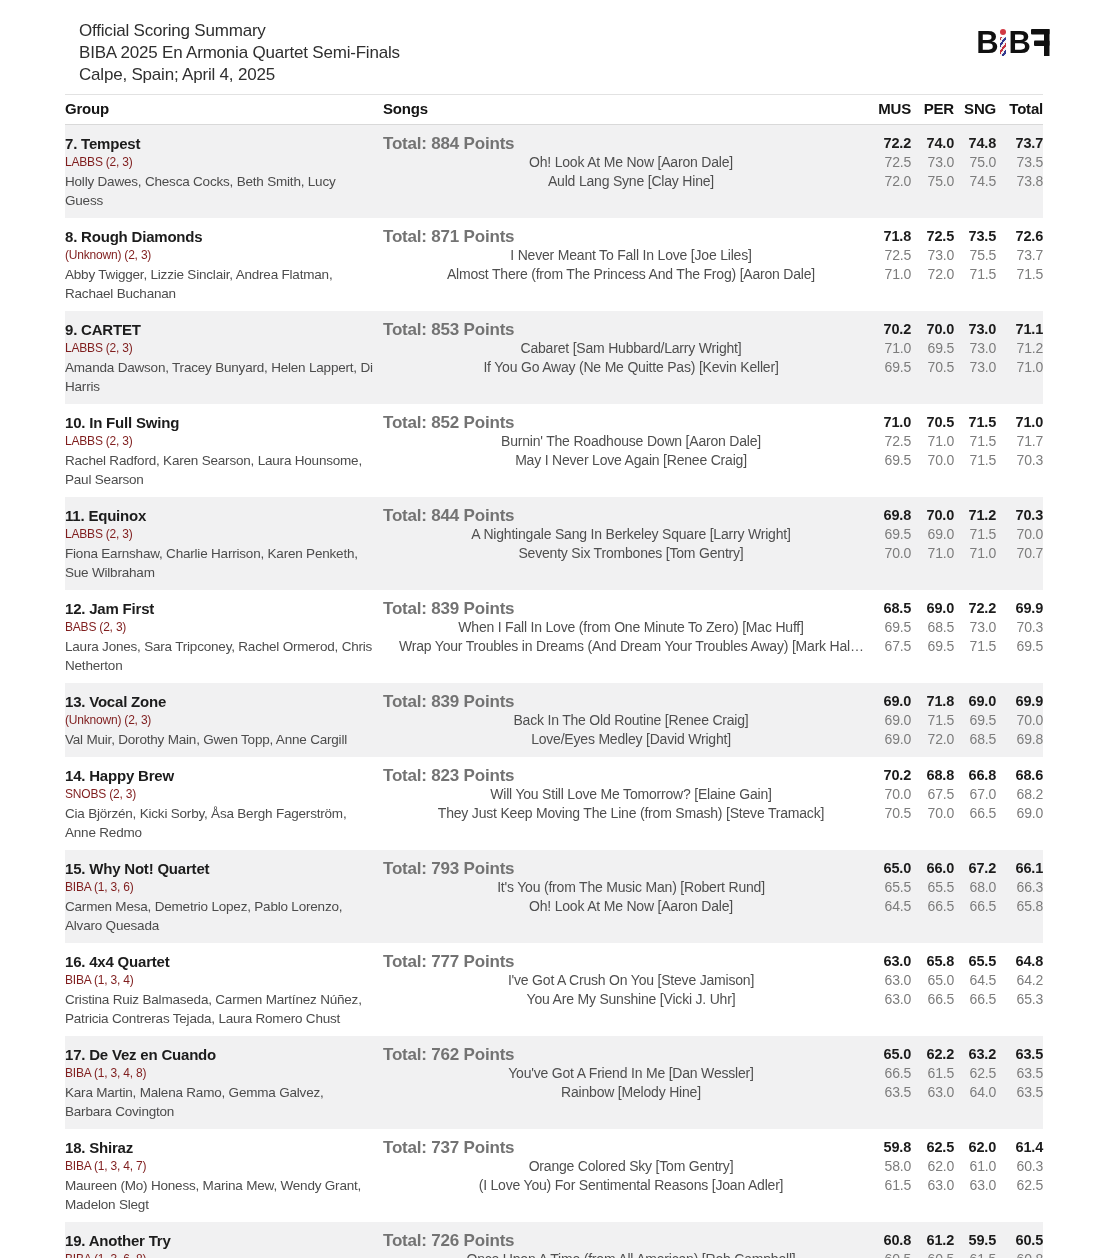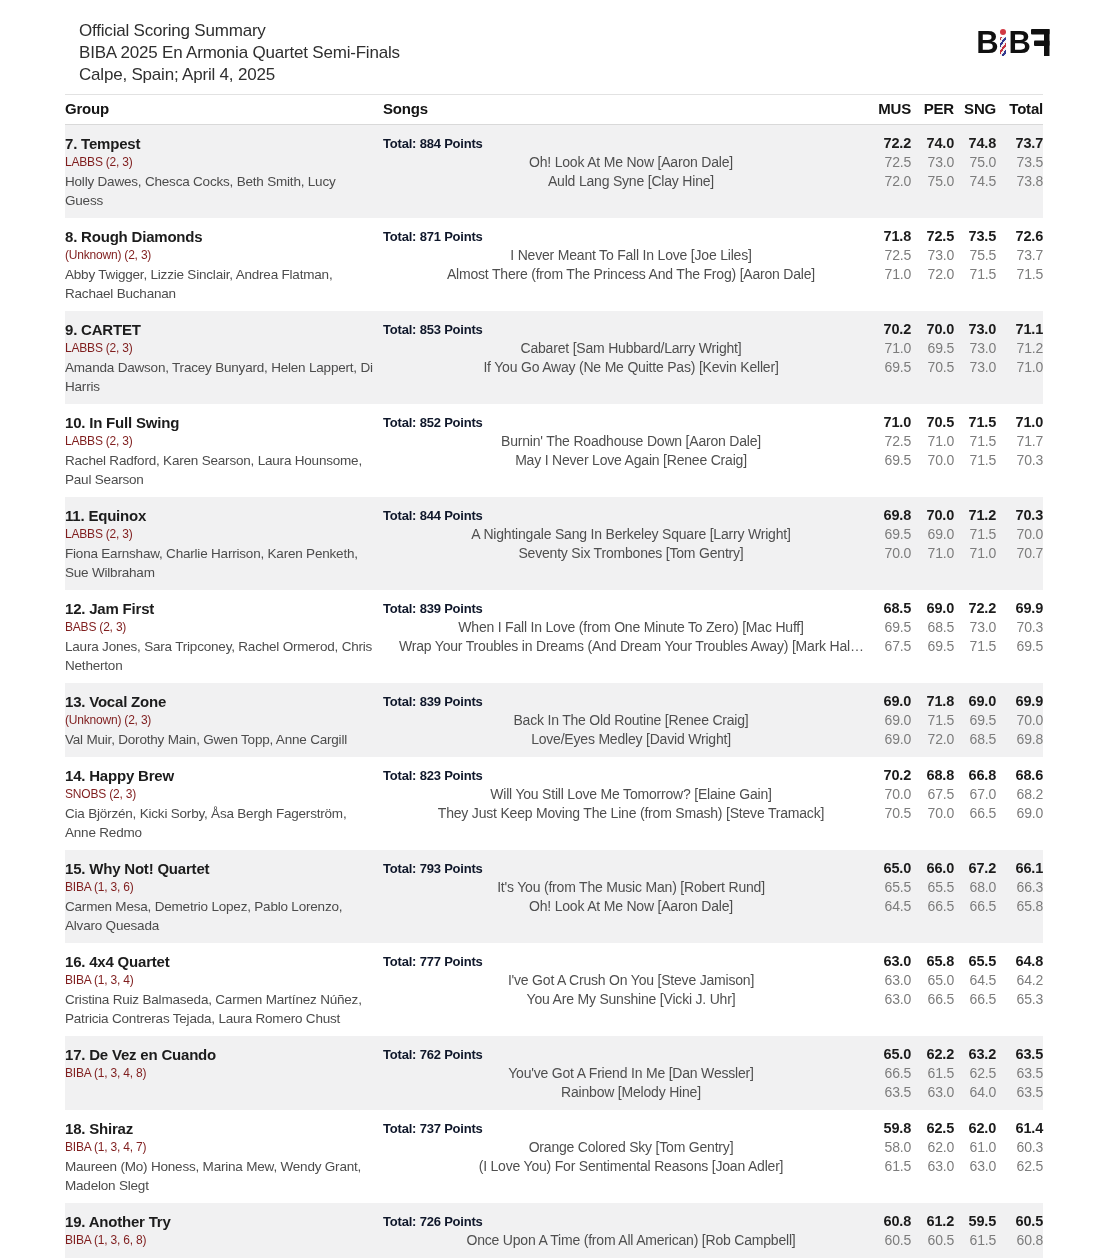--- a/index.html
+++ b/index.html
@@ -52,21 +52,21 @@
 
   .trow { display: flex; padding: 9px 0 8px 0; }
   .trow.shaded { background: #f1f1f2; }
 
   .trow div { line-height: 19px; }
 
   .group-name  { font-size: 15px; font-weight: 700; color: #1c1c1c; }
   .group-org   { font-size: 12px; color: #7f1d1d; }
   .group-members { font-size: 13.5px; color: #4c4c4c; }
 
-  .songs-total { font-size: 13px; font-weight: 700; color: #0f172a; }
+  .songs-total { font-size: 17px; font-weight: 700; color: #737373; }
   .song-title  {
     font-size: 14px; color: #4f4f4f; padding-left: 16px;
     white-space: nowrap; overflow: hidden; text-align: center;
   }
 
   .score-bold { font-size: 14.5px; font-weight: 700; color: #1c1c1c; }
   .score-sub  { font-size: 14px; color: #7c7c7c; }
 </style>
 </head>
 <body>
@@ -422,20 +422,21 @@
     <div class="col-total">
             <div class="score-bold">64.8</div>
             <div class="score-sub">64.2</div>
             <div class="score-sub">65.3</div>
           </div>
   </div>
         <div class="trow shaded">
     <div class="cell-group">
       <div class="group-name">17. De Vez en Cuando</div>
       <div class="group-org">BIBA (1, 3, 4, 8)</div>
+      <div class="group-members">Kara Martin, Malena Ramo, Gemma Galvez, Barbara Covington</div>
     </div>
     <div class="cell-songs">
       <div class="songs-total">Total: 762 Points</div>
     <div class="song-title">You've Got A Friend In Me [Dan Wessler]</div>
             <div class="song-title">Rainbow [Melody Hine]</div>
           </div>
     <div class="col-mus">
             <div class="score-bold">65.0</div>
             <div class="score-sub">66.5</div>
             <div class="score-sub">63.5</div>

